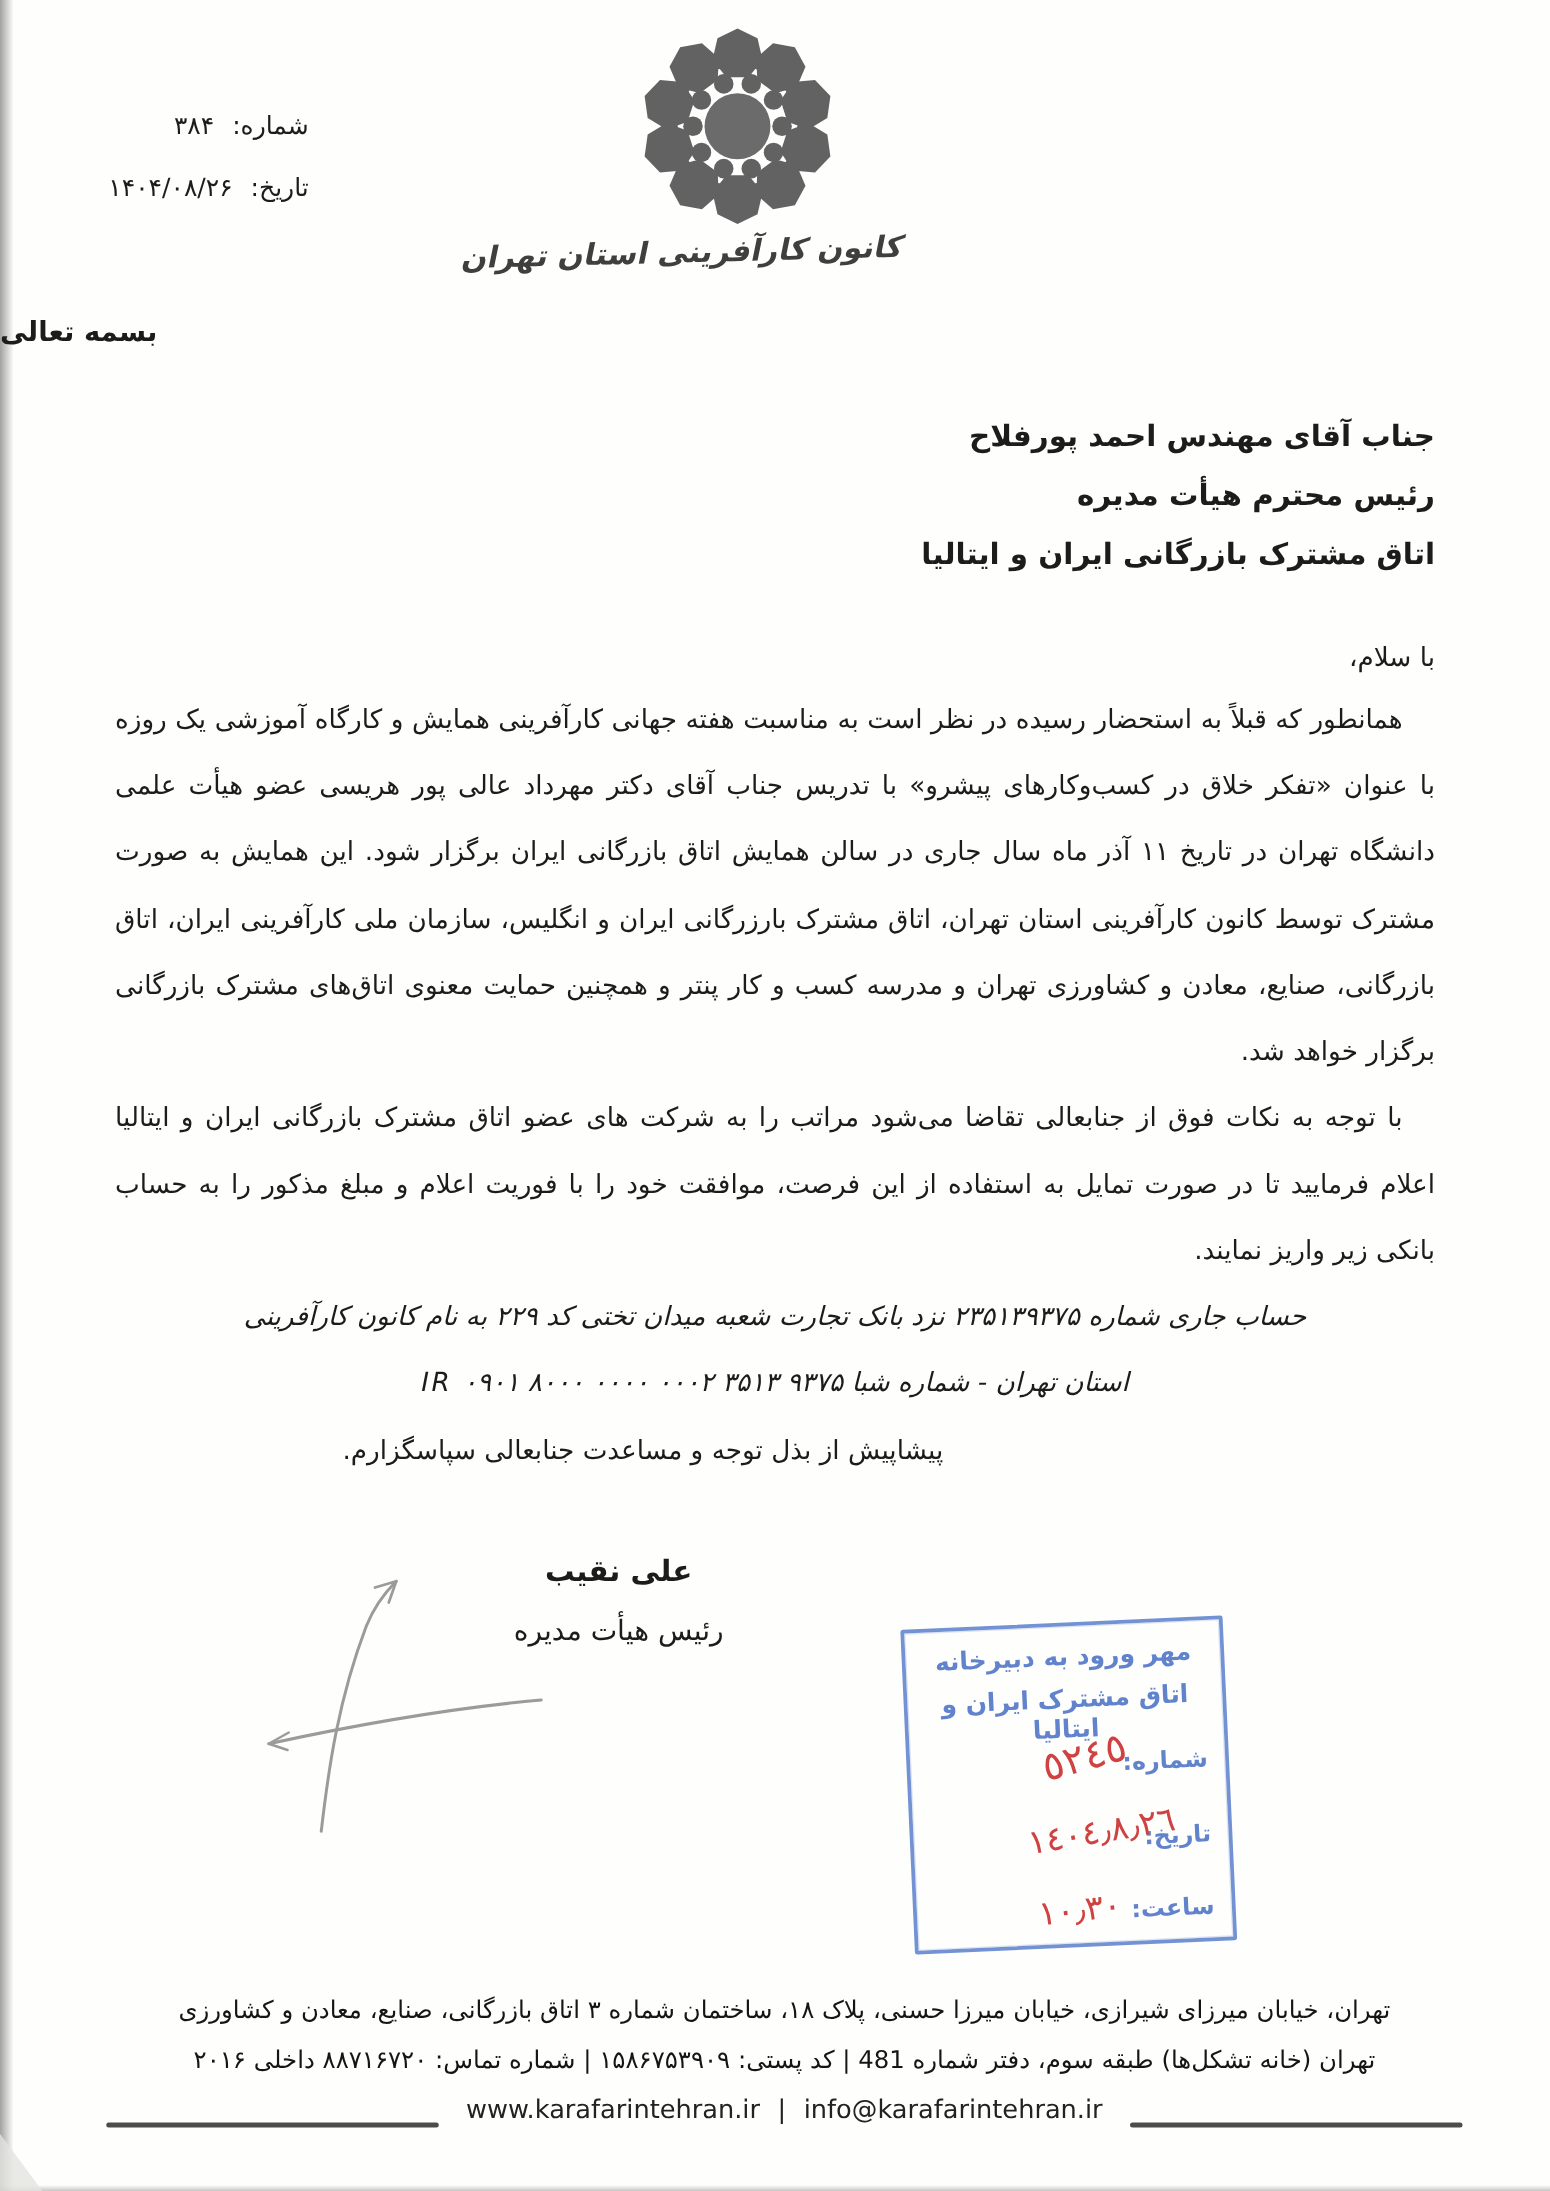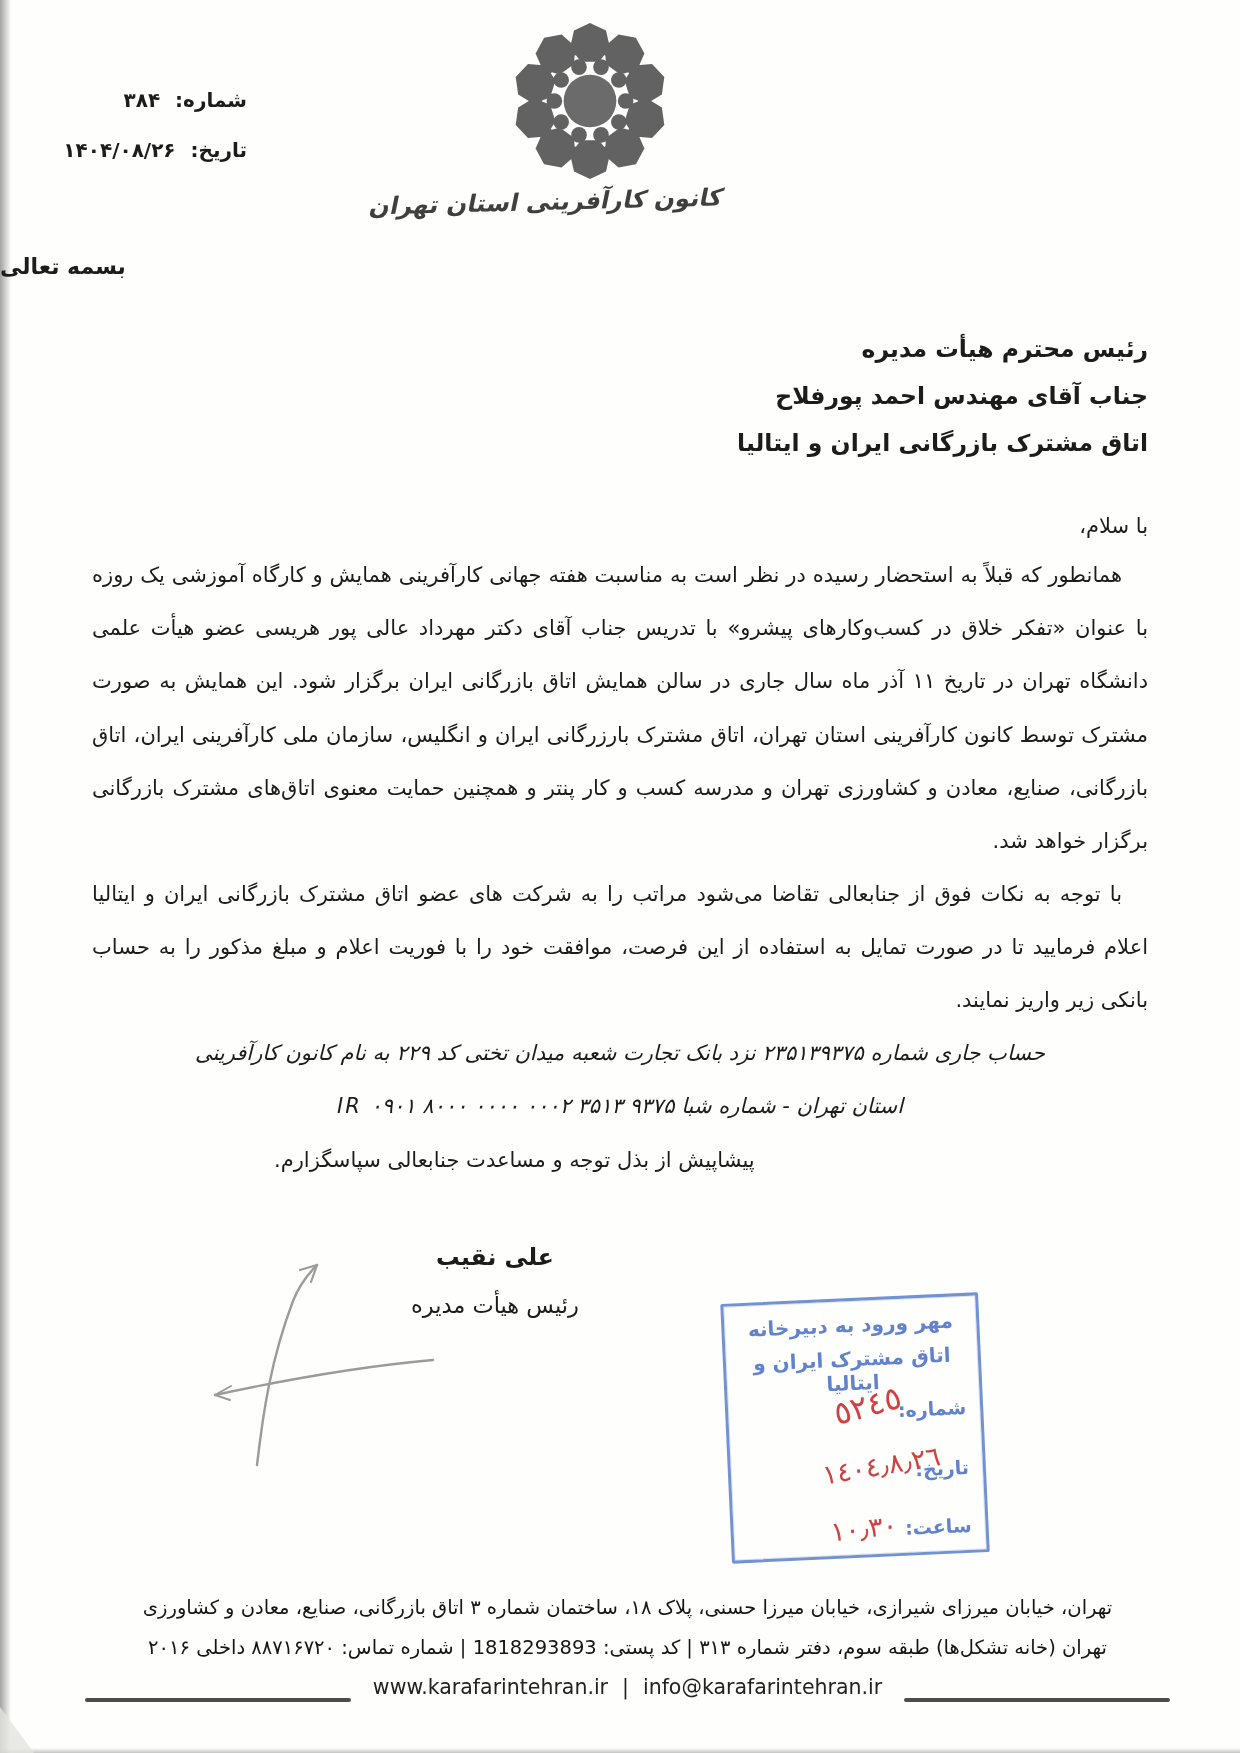--- a/index.html
+++ b/index.html
@@ -16,21 +16,21 @@
   
   .scan-left{position:absolute;left:0;top:0;bottom:0;width:11px;
     background:linear-gradient(to right, rgba(70,70,70,.5), rgba(255,255,255,0));}
   .scan-bottom{position:absolute;left:0;right:0;bottom:0;height:5px;
     background:linear-gradient(to top, rgba(90,90,90,.35), rgba(255,255,255,0));}
   .fold{position:absolute;left:0;bottom:0;width:0;height:0;
     border-bottom:46px solid #e3e3e0;border-right:34px solid transparent;opacity:.8;}
 
   
   .ref-block{position:absolute;left:72px;top:86px;width:175px;text-align:right;
-    font-size:20px;line-height:1.4;font-weight:700;}
+    font-size:20px;line-height:1.4;font-weight:400;}
   .ref-row{margin-bottom:22px;white-space:nowrap;}
   .ref-row .lbl{margin-left:8px;}
 
   
   .logo-block{position:absolute;top:18px;left:458px;width:264px;text-align:center;}
   .logo-block svg{display:block;margin:0 auto;}
   .org-calligraphy{
     display:inline-block;margin-top:4px;
     font-size:24px;font-weight:700;color:#3f3f3f;
     transform:skewX(-13deg) rotate(-1.5deg);
@@ -135,22 +135,22 @@
         <circle cx="-11.279120294685587" cy="-34.7135628447731" r="8" fill="#626262"></circle>
         <circle cx="-16.995934690622114" cy="-52.30810839623344" r="6" fill="#626262"></circle>
       </svg>
     <div class="org-calligraphy">کانون کارآفرینی استان تهران</div>
   </div>
 
   <div class="besmele">بسمه تعالی</div>
 
   <div class="letter">
     <div class="recipient">
+      <div>جناب آقای مهندس احمد پورفلاح</div>
       <div>رئیس محترم هیأت مدیره</div>
-      <div>جناب آقای مهندس احمد پورفلاح</div>
       <div>اتاق مشترک بازرگانی ایران و ایتالیا</div>
     </div>
 
     <div class="salutation">با سلام،</div>
 
     <p class="para">همانطور که قبلاً به استحضار رسیده در نظر است به مناسبت هفته جهانی کارآفرینی همایش و کارگاه آموزشی یک روزه با عنوان «تفکر خلاق در کسب‌وکارهای پیشرو» با تدریس جناب آقای دکتر مهرداد عالی پور هریسی عضو هیأت علمی دانشگاه تهران در تاریخ ۱۱ آذر ماه سال جاری در سالن همایش اتاق بازرگانی ایران برگزار شود. این همایش به صورت مشترک توسط کانون کارآفرینی استان تهران، اتاق مشترک بارزرگانی ایران و انگلیس، سازمان ملی کارآفرینی ایران، اتاق بازرگانی، صنایع، معادن و کشاورزی تهران و مدرسه کسب و کار پنتر و همچنین حمایت معنوی اتاق‌های مشترک بازرگانی برگزار خواهد شد.</p>
     <p class="para">با توجه به نکات فوق از جنابعالی تقاضا می‌شود مراتب را به شرکت های عضو اتاق مشترک بازرگانی ایران و ایتالیا اعلام فرمایید تا در صورت تمایل به استفاده از این فرصت، موافقت خود را با فوریت اعلام و مبلغ مذکور را به حساب بانکی زیر واریز نمایند.</p>
 
     <p class="bank">حساب جاری شماره ۲۳۵۱۳۹۳۷۵ نزد بانک تجارت شعبه میدان تختی کد ۲۲۹ به نام کانون کارآفرینی</p>
     <p class="bank">
@@ -179,21 +179,21 @@
     <div class="lab n">شماره:</div>
     <div class="lab d">تاریخ:</div>
     <div class="lab t">ساعت:</div>
     <div class="ink n">٥٢٤٥</div>
     <div class="ink d">١٤٠٤٫٨٫٢٦</div>
     <div class="ink t">١٠٫٣٠</div>
   </div>
 
   <div class="footer">
     <div class="l1">تهران، خیابان میرزای شیرازی، خیابان میرزا حسنی، پلاک ۱۸، ساختمان شماره ۳ اتاق بازرگانی، صنایع، معادن و کشاورزی</div>
-    <div class="l2">تهران (خانه تشکل‌ها) طبقه سوم، دفتر شماره ۳۱۳ | کد پستی: 1818293893 | شماره تماس: ۸۸۷۱۶۷۲۰ داخلی ۲۰۱۶</div>
+    <div class="l2">تهران (خانه تشکل‌ها) طبقه سوم، دفتر شماره 481 | کد پستی: ۱۵۸۶۷۵۳۹۰۹ | شماره تماس: ۸۸۷۱۶۷۲۰ داخلی ۲۰۱۶</div>
     <div class="webrow">
       <div class="rule"></div>
       <div class="weblinks">
         <span>www.karafarintehran.ir</span>
         <span>|</span>
         <span>info@karafarintehran.ir</span>
       </div>
       <div class="rule"></div>
     </div>
   </div>

